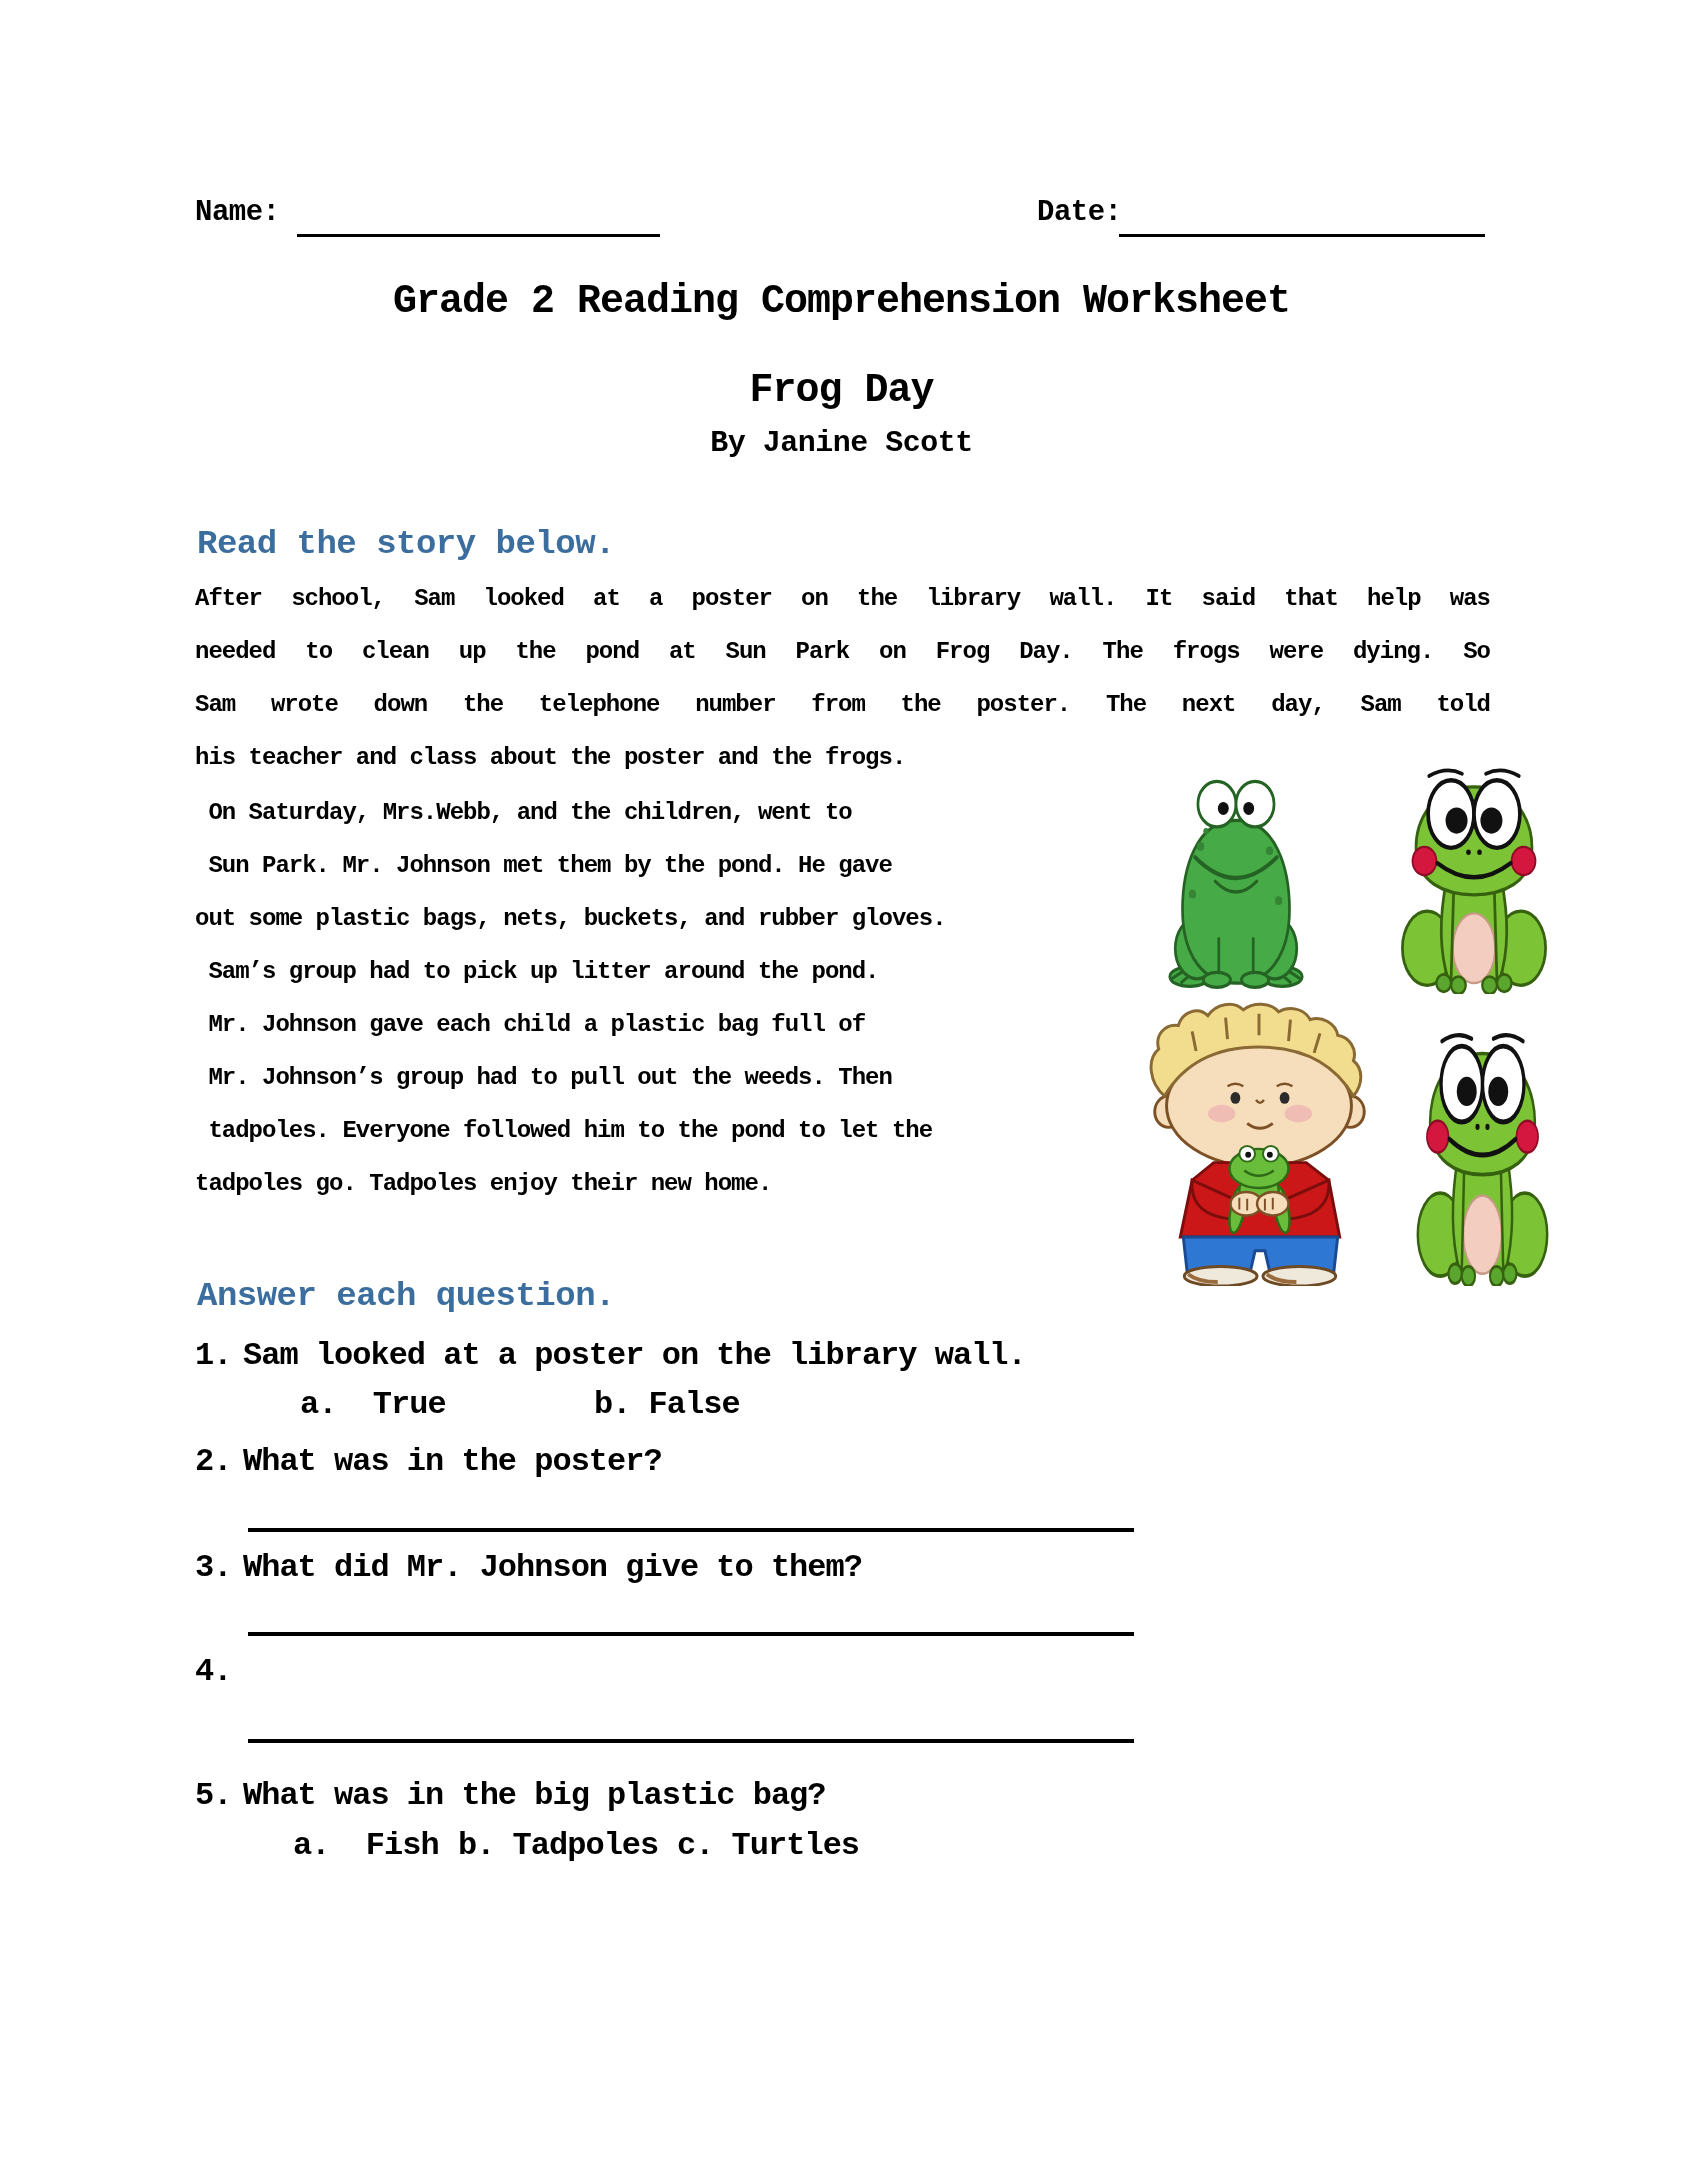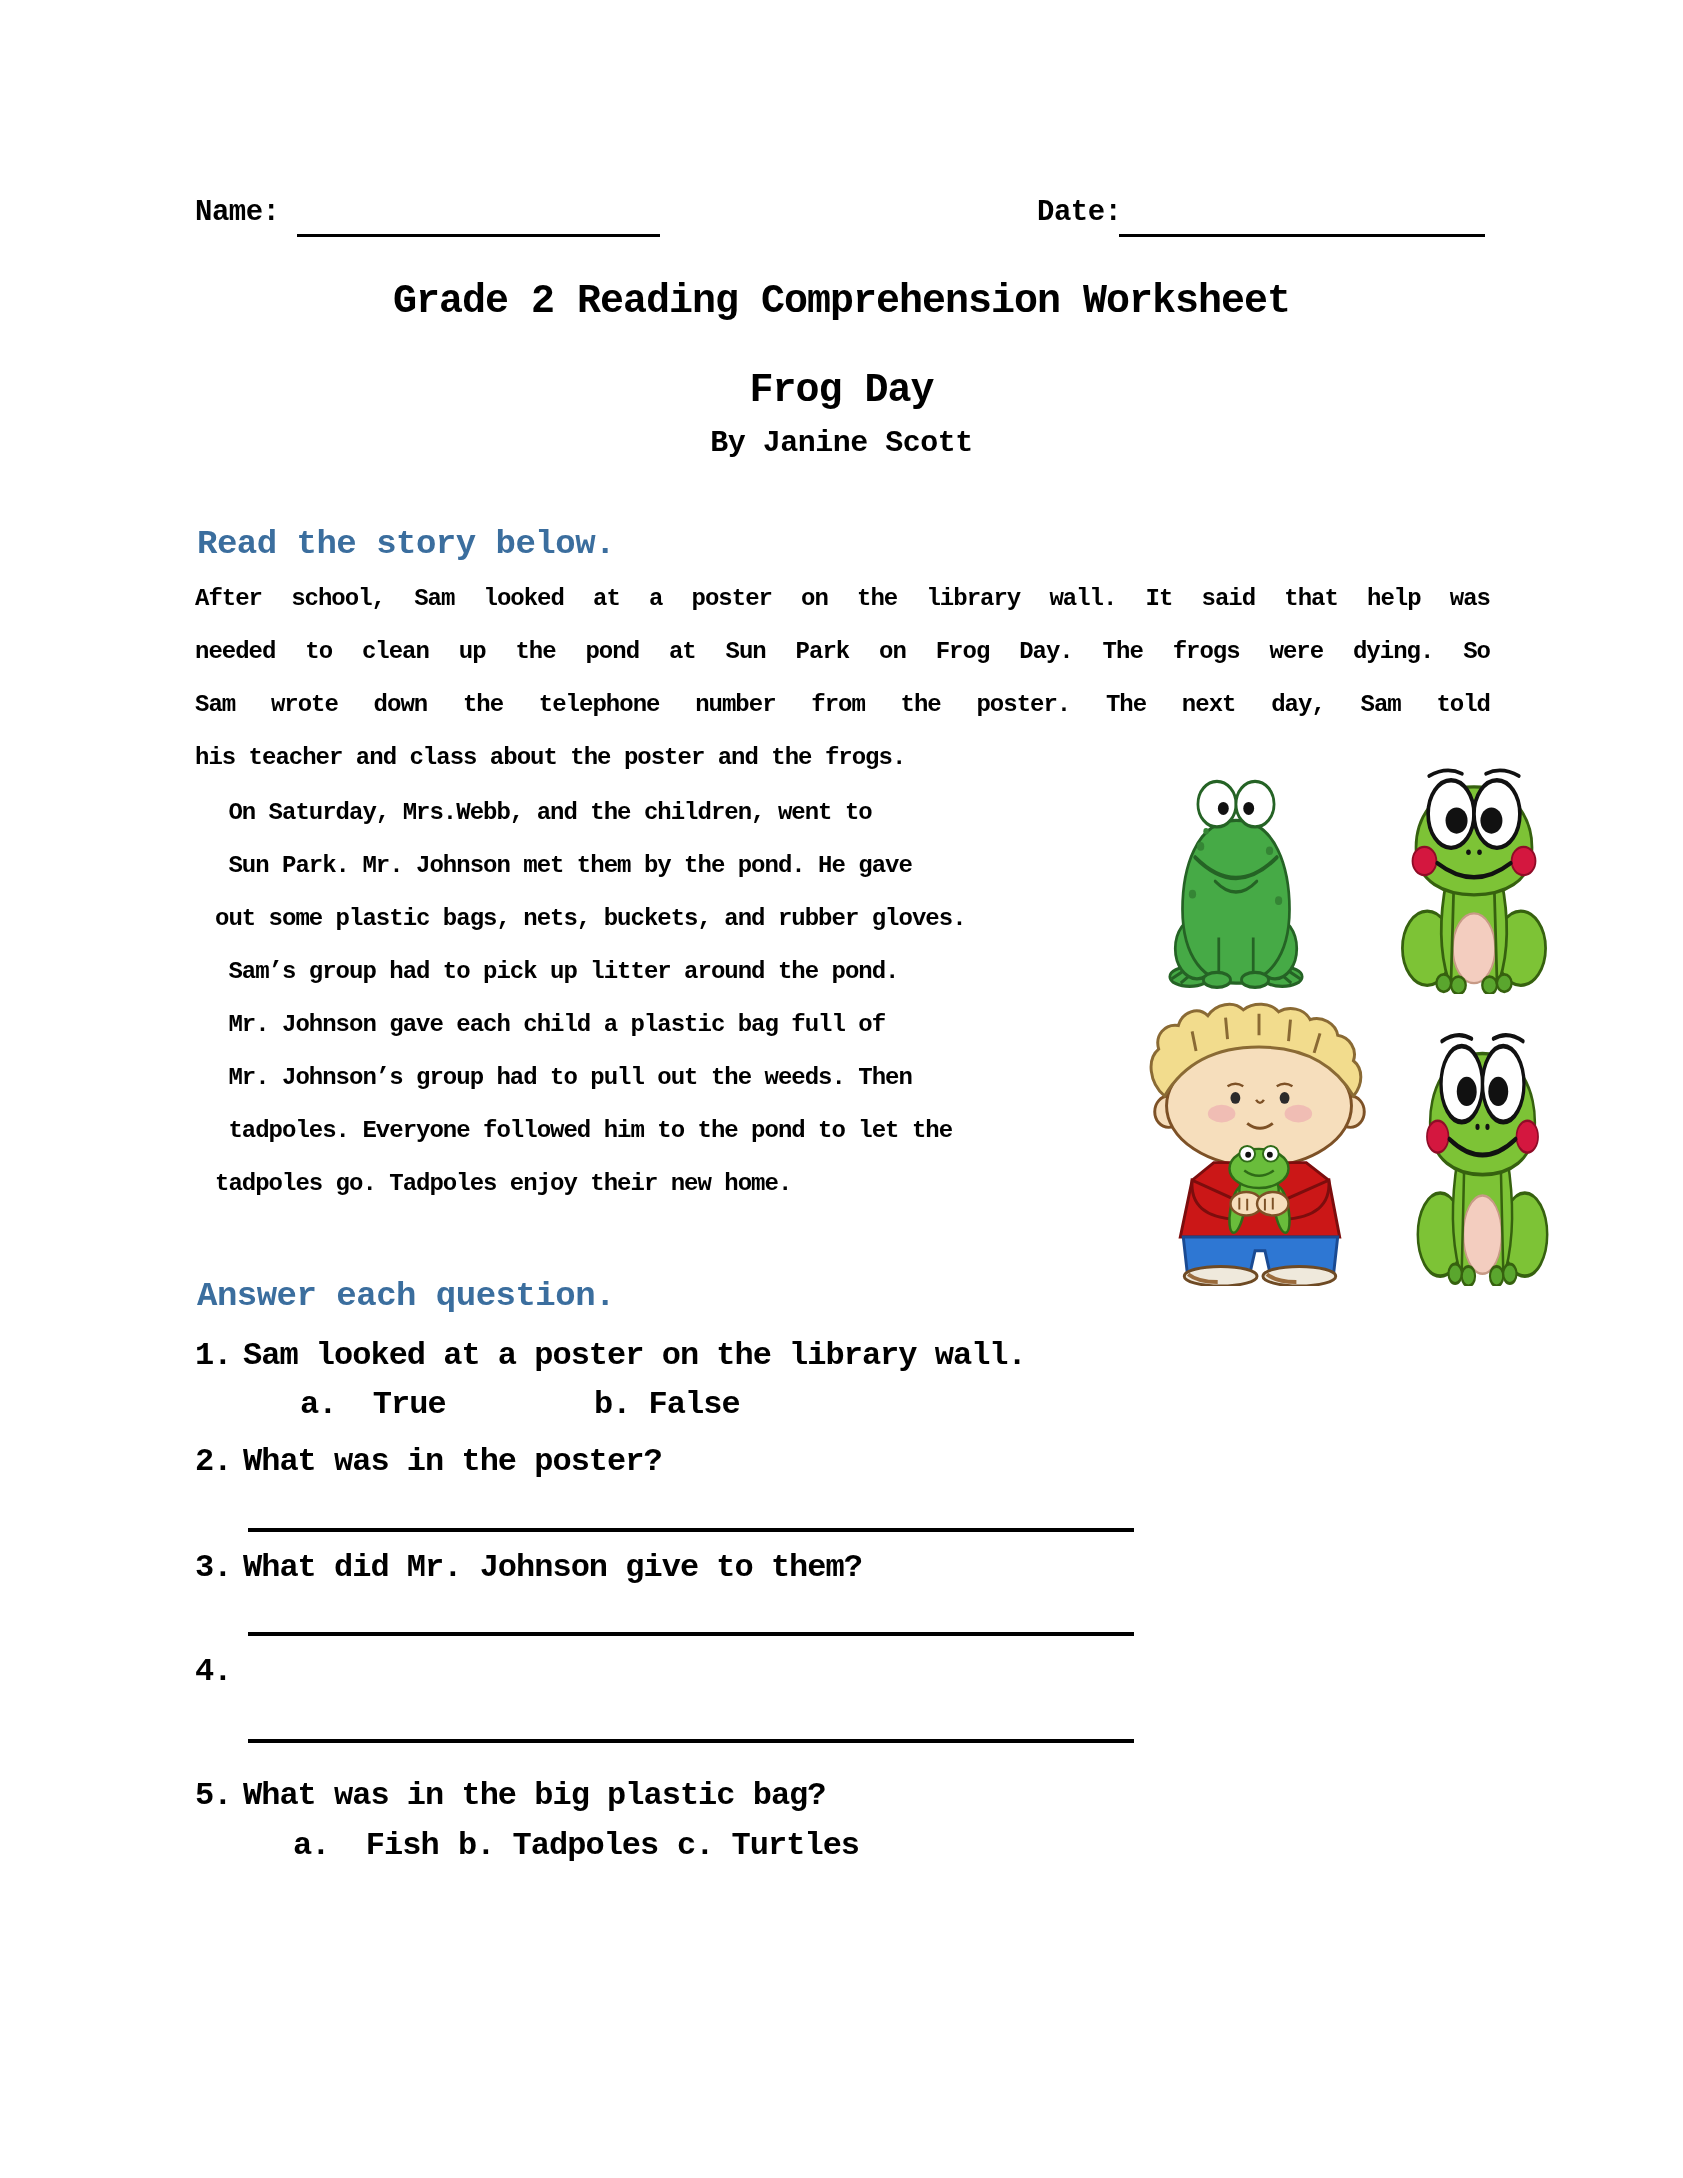--- a/index.html
+++ b/index.html
@@ -24,21 +24,21 @@
   
   .section-h{font-size:34px;font-weight:bold;letter-spacing:-0.5px;color:var(--heading-blue,#3B6E9E);}
 
   
   .story-line{
     font-size:24px;font-weight:bold;letter-spacing:-1px;
     line-height:53px;height:53px;white-space:pre;
   }
   .just{white-space:normal;text-align:justify;text-align-last:justify;}
   .p1{width:1295px;}
-  .p2{width:965px;margin-left:20px;}
+  .p2{width:965px;}
 
   
   .q-row{font-size:32px;font-weight:bold;letter-spacing:-1px;line-height:48px;display:flex;}
   .q-num{width:48px;flex:0 0 48px;}
   .opt{font-size:32px;font-weight:bold;letter-spacing:-1px;white-space:pre;}
   .answer-line{border-top:4px solid #000;height:0;}
 
   
   .footer{width:1683px;text-align:center;font-size:24px;font-weight:bold;}
   .footer a{color:var(--link-blue,#0000FF);text-decoration:underline;}

